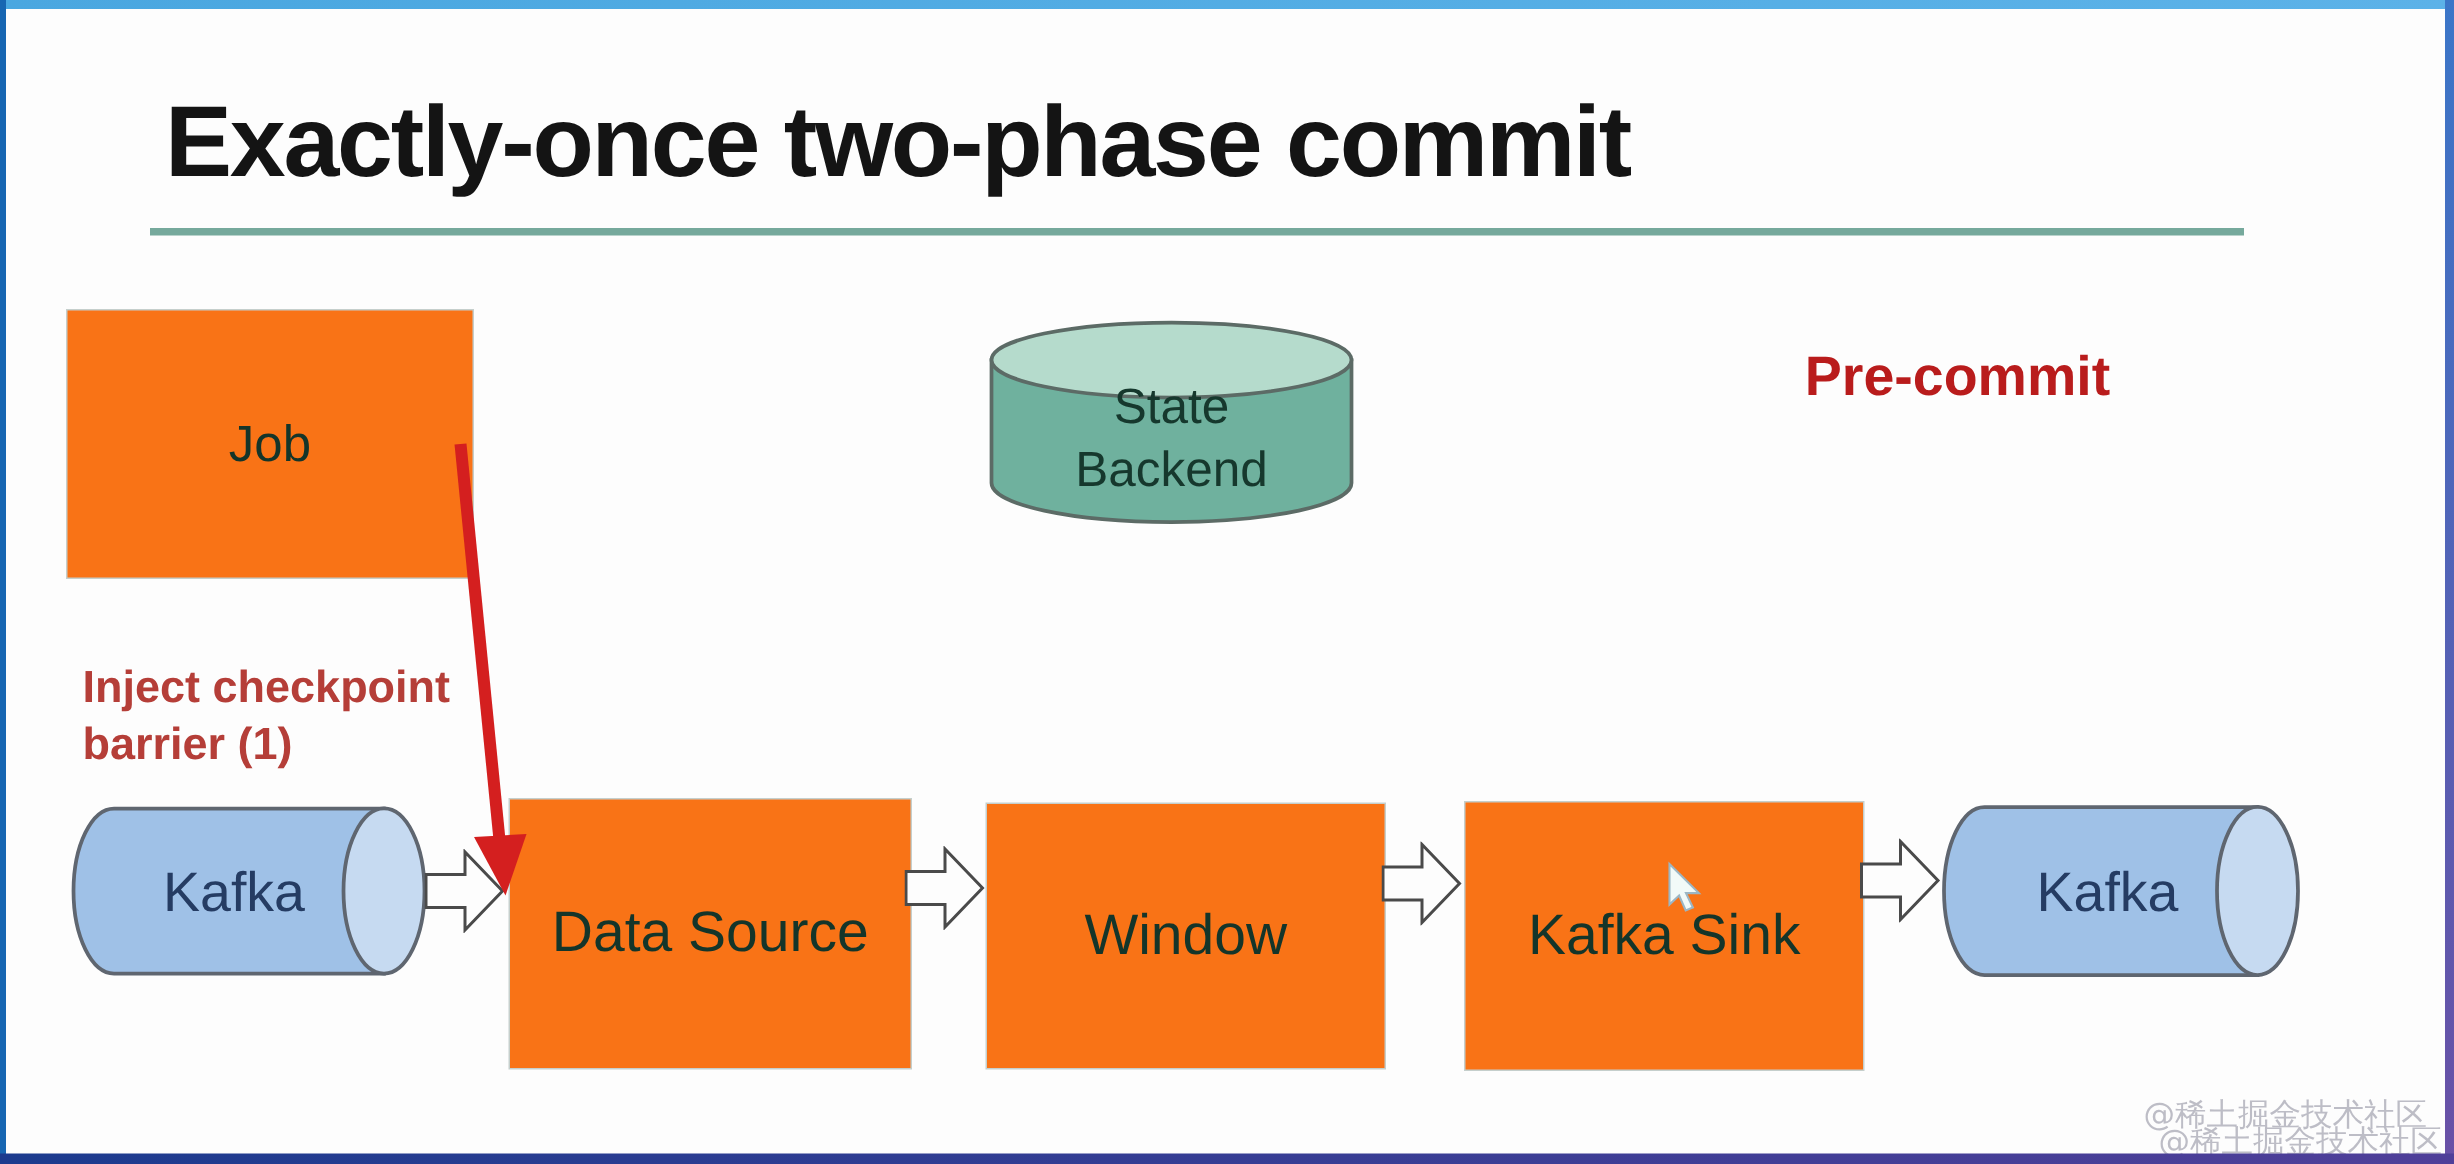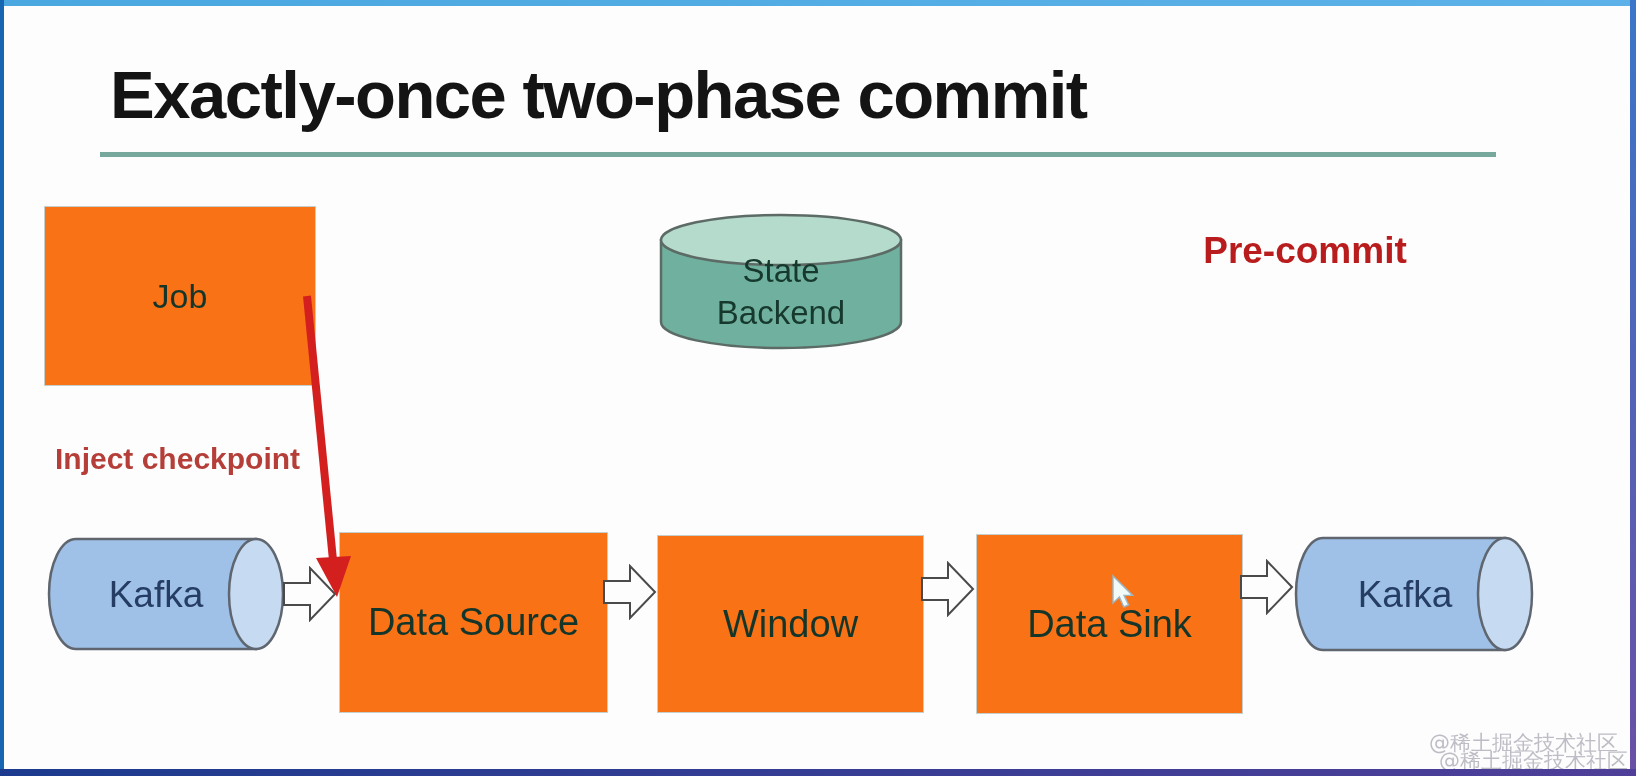--- a/index.html
+++ b/index.html
@@ -69,36 +69,37 @@
     <text class="cyl-label" x="125" y="72" text-anchor="middle" font-size="33">State</text>
     <text class="cyl-label" x="125" y="114" text-anchor="middle" font-size="33">Backend</text>
   </svg>
 
   <div class="annot-phase">
     <div>Pre-commit</div>
   </div>
 
   <div class="annot-inject">
     <div>Inject checkpoint</div>
+    <div>barrier (1)</div>
   </div>
 
   <svg class="cyl" style="left:44px;top:536px;" width="244" height="116" viewBox="0 0 244 116">
     <path d="M212,3 L32,3 A27,55 0 0 0 32,113 L212,113 Z" fill="#9fc1e7" stroke="#5f6670" stroke-width="2.5"></path>
     <ellipse cx="212" cy="58" rx="27" ry="55" fill="#c6daf1" stroke="#5f6670" stroke-width="2.5"></ellipse>
     <text class="kafka-label" x="112" y="71" text-anchor="middle" font-size="37">Kafka</text>
   </svg>
 
   <div class="gbox box-window">
     <div>Window</div>
   </div>
   <div class="gbox box-datasource">
     <div>Data Source</div>
   </div>
   <div class="gbox box-datasink">
-    <div>Data Sink</div>
+    <div>Kafka Sink</div>
   </div>
 
   <svg class="cyl" style="left:1291px;top:535px;" width="246" height="118" viewBox="0 0 246 118">
     <path d="M214,3 L32,3 A27,56 0 0 0 32,115 L214,115 Z" fill="#9fc1e7" stroke="#5f6670" stroke-width="2.5"></path>
     <ellipse cx="214" cy="59" rx="27" ry="56" fill="#c6daf1" stroke="#5f6670" stroke-width="2.5"></ellipse>
     <text class="kafka-label" x="114" y="72" text-anchor="middle" font-size="37">Kafka</text>
   </svg>
 
   <svg class="blockarrow" style="left:283px;top:566px;" width="54" height="56" viewBox="0 0 54 56">
     <polygon points="1,17 27,17 27,2 52,28 27,54 27,39 1,39" fill="#fdfdfd" stroke="#4a4a4a" stroke-width="2"></polygon>

